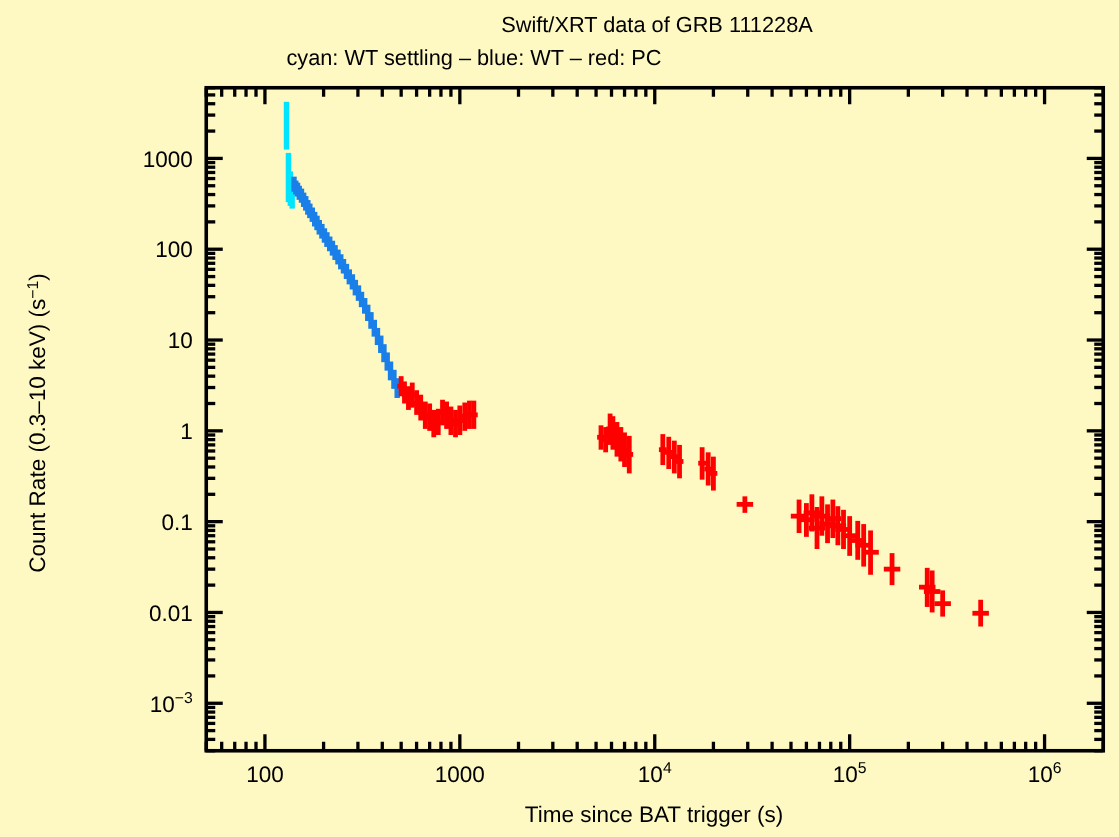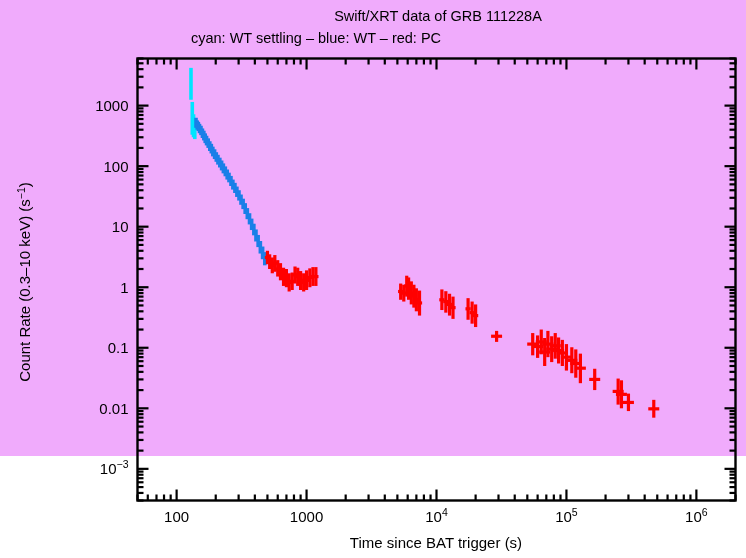--- a/index.html
+++ b/index.html
@@ -9,22 +9,22 @@
   }
   body {
     width: 746px;
     height: 558px;
     font-family: "Liberation Sans", sans-serif;
     overflow: hidden;
   }
   #figure {
     position: relative;
     width: 746px;
-    height: 456px;
-    background: #f0abfc;
+    height: 558px;
+    background: #fef9c3;
   }
   #plot-svg {
     position: absolute;
     left: 0;
     top: 0;
     width: 746px;
     height: 558px;
   }
   .ttl {
     font-family: "Liberation Sans", sans-serif;

